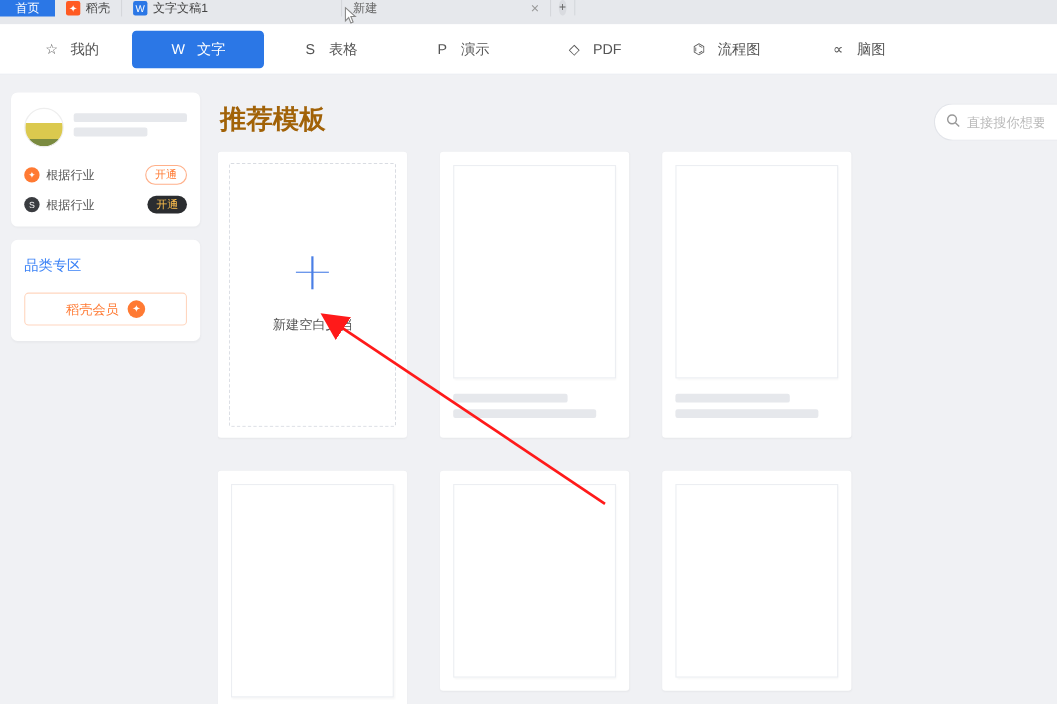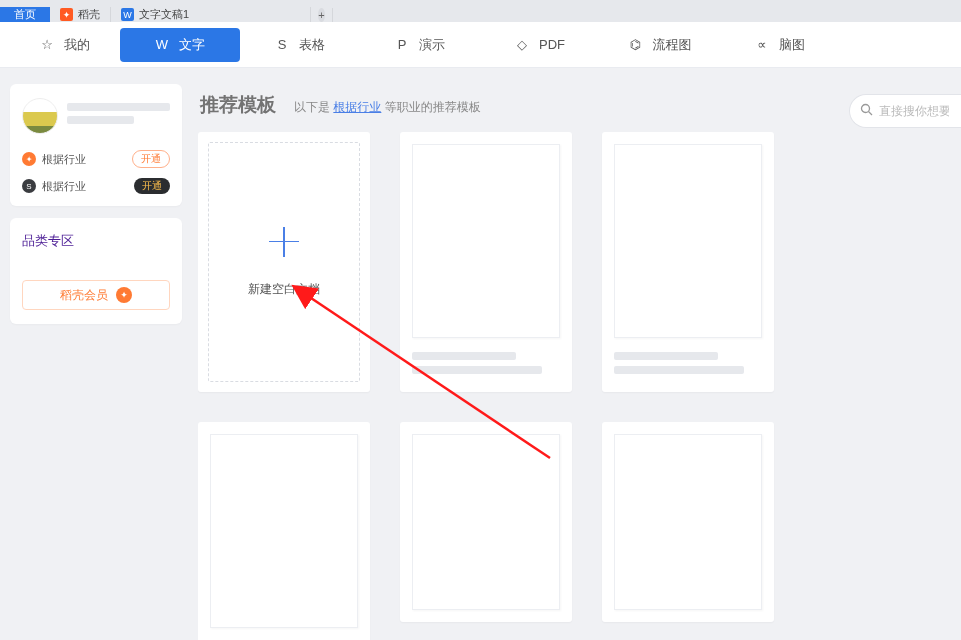--- a/index.html
+++ b/index.html
@@ -1,19 +1,19 @@
 <!DOCTYPE html>
 <html><head>
 <meta charset="utf-8">
 <style>
 *{box-sizing:border-box;margin:0;padding:0;font-family:"Microsoft YaHei","PingFang SC",sans-serif}
 body{width:961px;height:640px;background:#f0f1f4;overflow:hidden;position:relative}
 
 
-.tabbar{height:22px;background:#e6e8ec;display:flex;align-items:flex-end;font-size:11px}
+.tabbar{height:22px;background:#e6e8ec;display:flex;align-items:flex-start;font-size:11px}
 .tab{display:flex;align-items:center;padding:0 10px;border-right:1px solid #d5d7db;gap:5px;cursor:pointer;color:#444}
 .tab.home{background:#2b77e6;color:#fff;border:none;padding:0 14px}
 .tab .ticon{width:13px;height:13px;display:flex;align-items:center;justify-content:center;border-radius:2px}
 .ticon.fire{background:#ff5a22;color:#fff;font-size:9px}
 .ticon.doc{background:#2b77e6;color:#fff;font-size:9px}
 .tab.new{flex:1;max-width:190px;position:relative;color:#666}
 .tab .close{margin-left:auto;color:#999;font-size:13px}
 .cursorimg{position:absolute;left:2px;top:6px}
 .addtab{display:flex;align-items:center;justify-content:center;width:22px;border-left:none}
 .addtab .plus{width:14px;height:14px;border-radius:50%;background:#d9dbe0;color:#666;display:flex;align-items:center;justify-content:center;font-size:11px}
@@ -40,28 +40,28 @@
 .memberrow:last-child{margin-bottom:0}
 .mlabel{display:flex;align-items:center;gap:6px}
 .micon{width:14px;height:14px;border-radius:50%;display:flex;align-items:center;justify-content:center;color:#fff;font-size:8px}
 .micon.rice{background:#ff7a33}
 .micon.super{background:#3a3c40}
 .badge{font-size:10px;padding:1px 8px;border-radius:10px}
 .badge.outline{border:1px solid #ffb08a;color:#ff7a33;background:#fff}
 .badge.solid{background:#2b2d30;color:#ffc04d}
 
 .catcard{background:#fff;border-radius:6px;margin-top:12px;padding:14px 12px 14px;box-shadow:0 1px 2px rgba(0,0,0,.03)}
-.cattitle{font-size:13px;color:#4c1d95;margin-bottom:30px}
+.cattitle{font-size:13px;color:#3b82f6;margin-bottom:16px}
 .morebtn{height:30px;border:1px solid #ffd6bf;border-radius:4px;display:flex;align-items:center;justify-content:center;gap:8px;color:#ff7a33;font-size:12px;cursor:pointer}
 .morebtn .micon2{width:16px;height:16px;border-radius:50%;background:#ff7a33;color:#fff;display:flex;align-items:center;justify-content:center;font-size:9px}
 
 
 .content{flex:1;overflow:hidden}
 .heading{display:flex;align-items:baseline;gap:18px;margin:8px 0 14px 2px}
-.heading h2{font-size:19px;color:#737373;font-weight:600}
+.heading h2{font-size:24px;color:#a16207;font-weight:600}
 .heading .sub{font-size:12px;color:#888}
 .heading .sub a{color:#4a7fe6;text-decoration:underline}
 
 .searchwrap{position:absolute;right:0;top:94px}
 .search{height:34px;width:112px;border:1px solid #e2e4e9;background:#fff;border-radius:17px 0 0 17px;display:flex;align-items:center;padding-left:10px;gap:6px;font-size:12px;color:#aaa;border-right:none}
 .search input{border:none;outline:none;width:70px;font-size:12px;color:#555;background:transparent}
 .search input::placeholder{color:#bbb}
 
 .grid{display:flex;flex-wrap:wrap;gap:30px;padding-right:8px}
 .card{width:172px;height:260px;background:#fff;border-radius:3px;box-shadow:0 1px 2px rgba(0,0,0,.04);padding:12px;display:flex;flex-direction:column}
@@ -93,20 +93,29 @@
       <span>首页</span>
     </div>
   <div class="tab">
     <span class="ticon fire">✦</span>
     <span>稻壳</span>
   </div>
   <div class="tab" style="width:200px">
     <span class="ticon doc">W</span>
     <span>文字文稿1</span>
   </div>
+  <div class="tab new">
+    <span>新建</span>
+    <span class="cursorimg">
+      <svg width="14" height="18">
+          <path d="M1 1 L1 13 L4 10 L6 15 L8 14 L6 9 L10 9 Z" fill="#fff" stroke="#888" stroke-width="1"></path>
+        </svg>
+    </span>
+    <span class="close">×</span>
+  </div>
   <div class="tab addtab">
     <span class="plus">+</span>
   </div>
 </div>
 
 <div class="typenav">
   <div class="typeitem">
     <span class="typeicon">☆</span>
     <span>我的</span>
   </div>
@@ -168,23 +177,20 @@
       <div class="morebtn">
         <span>稻壳会员</span>
         <span class="micon2">✦</span>
       </div>
     </div>
   </div>
 
   <div class="content">
     <div class="heading">
       <h2>推荐模板</h2>
-      <span class="sub">
-        <span>以下是 </span><a>根据行业</a><span> 等职业的推荐模板</span>
-      </span>
     </div>
 
     <div class="grid">
       <div class="card blank">
         <div class="inner">
           <div class="plusbig"></div>
           <div class="blanklabel">新建空白文档</div>
         </div>
       </div>
       <div class="card">

